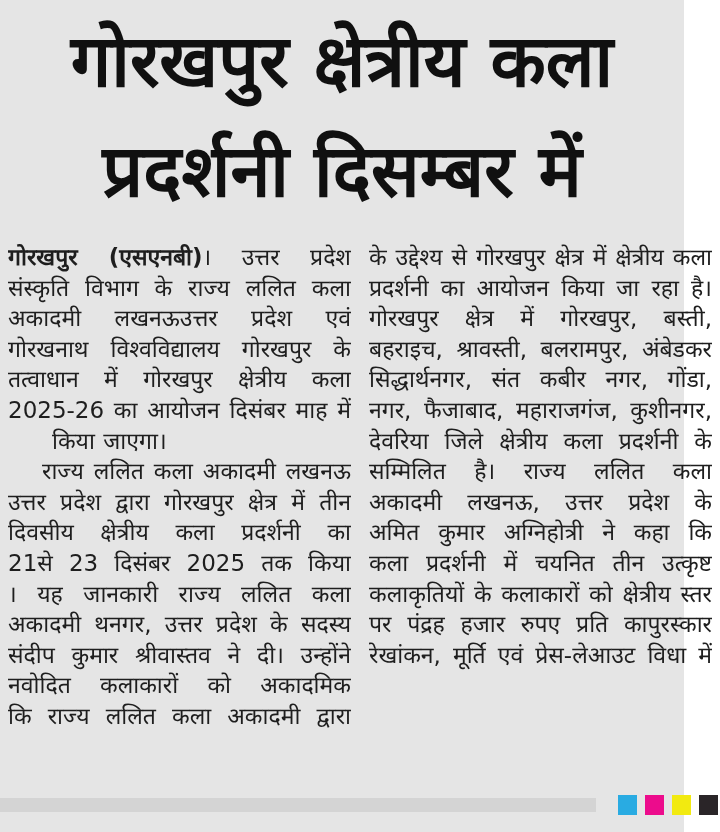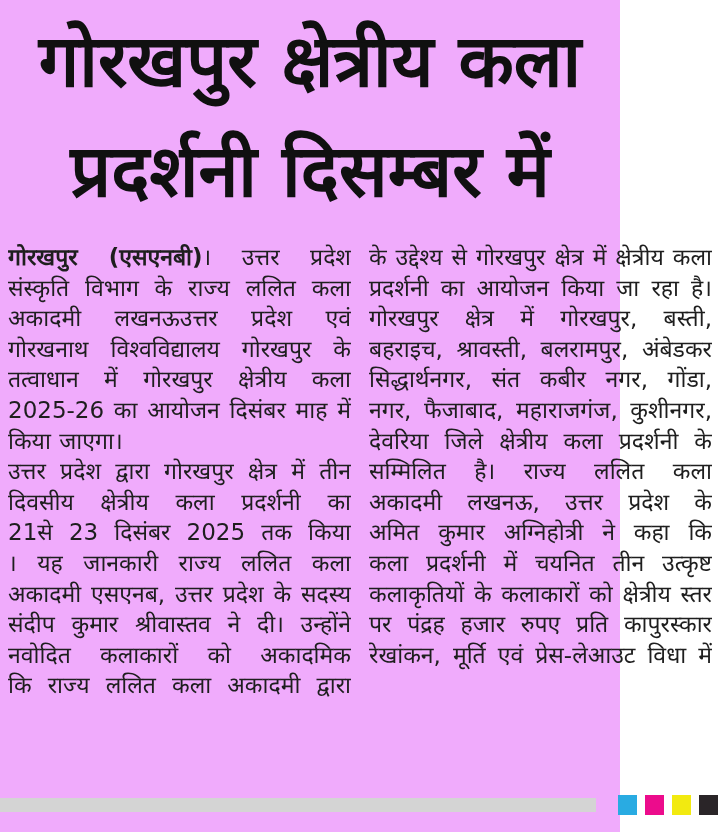--- a/index.html
+++ b/index.html
@@ -4,22 +4,22 @@
 <style>
   html, body { margin: 0; padding: 0; }
   body {
     width: 720px; height: 832px;
     background: #ffffff;
     font-family: "DejaVu Sans", "Liberation Sans", sans-serif;
     overflow: hidden;
   }
   .page {
     position: relative;
-    width: 620px; height: 832px;
-    background: #f0abfc;
+    width: 684px; height: 832px;
+    background: #e5e5e5;
   }
   
   .headline {
     padding-top: 6px;
     text-align: center;
     color: #101010;
     font-weight: bold;
   }
   .headline-line {
     font-size: 72px;
@@ -45,20 +45,21 @@
   .bline {
     height: 30.6px;
     overflow: hidden;
     text-align: justify;
     text-align-last: justify;
     word-spacing: 1px;
   }
   .bline.left-align {
     text-align: center;
     text-align-last: left;
+    margin-left: 44px;
   }
   .bline.indent { text-indent: 34px; }
   .lead { font-weight: bold; }
   
   .footer-bar {
     position: absolute;
     left: 0; top: 798px;
     width: 596px; height: 14px;
   }
   .reg-marks {
@@ -81,25 +82,26 @@
   <div class="body-wrap">
 
     <div class="col">
       <div class="bline"><span class="lead">गोरखपुर (एसएनबी)</span><span>। उत्तर प्रदेश</span></div>
       <div class="bline">संस्कृति विभाग के राज्य ललित कला</div>
       <div class="bline">अकादमी लखनऊउत्तर प्रदेश एवं महायोगी</div>
       <div class="bline">गोरखनाथ विश्वविद्यालय गोरखपुर के संयुक्त</div>
       <div class="bline">तत्वाधान में गोरखपुर क्षेत्रीय कला प्रदर्शनी</div>
       <div class="bline">2025-26 का आयोजन दिसंबर माह में</div>
       <div class="bline left-align">किया जाएगा।</div>
+      <div class="bline indent">राज्य ललित कला अकादमी लखनऊ</div>
       <div class="bline">उत्तर प्रदेश द्वारा गोरखपुर क्षेत्र में तीन</div>
       <div class="bline">दिवसीय क्षेत्रीय कला प्रदर्शनी का आयोजन</div>
       <div class="bline">21से 23 दिसंबर 2025 तक किया जाएगा</div>
       <div class="bline">। यह जानकारी राज्य ललित कला</div>
-      <div class="bline">अकादमी एसएनब, उत्तर प्रदेश के सदस्य</div>
+      <div class="bline">अकादमी थनगर, उत्तर प्रदेश के सदस्य</div>
       <div class="bline">संदीप कुमार श्रीवास्तव ने दी। उन्होंने कहा</div>
       <div class="bline">नवोदित कलाकारों को अकादमिक</div>
       <div class="bline">कि राज्य ललित कला अकादमी द्वारा</div>
     </div>
 
     <div class="col">
       <div class="bline">के उद्देश्य से गोरखपुर क्षेत्र में क्षेत्रीय कला</div>
       <div class="bline">प्रदर्शनी का आयोजन किया जा रहा है।</div>
       <div class="bline">गोरखपुर क्षेत्र में गोरखपुर, बस्ती,</div>
       <div class="bline">बहराइच, श्रावस्ती, बलरामपुर, अंबेडकर</div>

